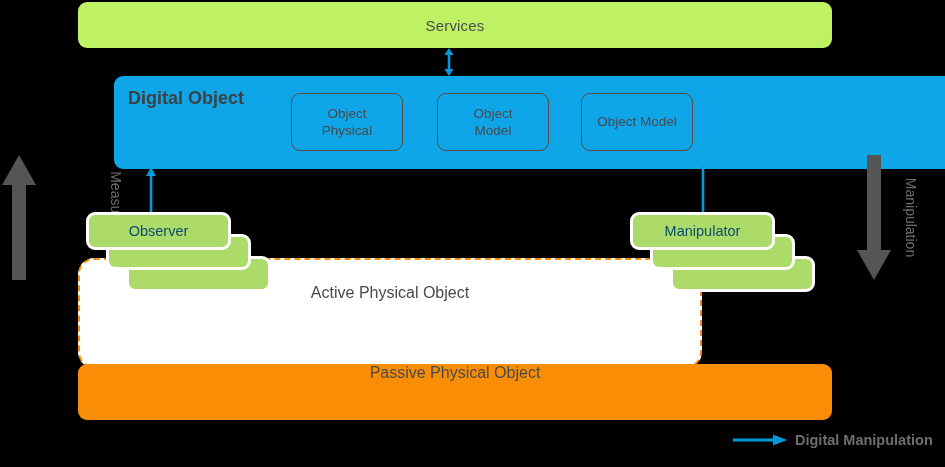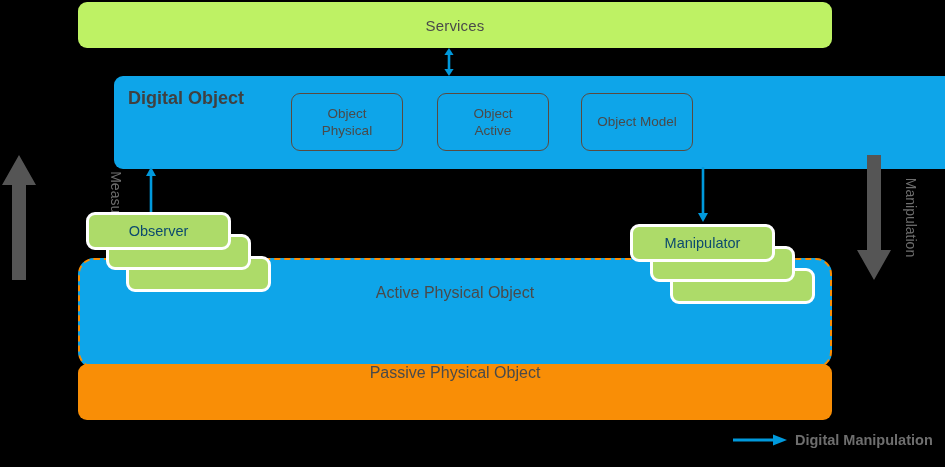--- a/index.html
+++ b/index.html
@@ -127,23 +127,23 @@
     height: 55px;
   }
   #conn-observer   { left: 143px; top: 167px; }
   #conn-manipulator{ left: 695px; top: 167px; }
 
   
   .active-object {
     position: absolute;
     left: 78px;
     top: 258px;
-    width: 754px;
+    width: 624px;
     height: 110px;
-    background: #0ea5e9;
+    background: #ffffff;
     border: 2.5px dashed #F98E06;
     border-radius: 16px;
     box-sizing: border-box;
   }
   .active-label {
     position: absolute;
     left: 0;
     right: 0;
     top: 24px;
     text-align: center;
@@ -165,21 +165,21 @@
     justify-content: center;
   }
   .passive-label {
     font-size: 16px;
     color: #4A4A4A;
   }
 
   
   .stack { position: absolute; }
   #stack-observer    { left: 86px;  top: 212px; width: 185px; height: 90px; }
-  #stack-manipulator { left: 630px; top: 224px; width: 185px; height: 90px; }
+  #stack-manipulator { left: 630px; top: 212px; width: 185px; height: 90px; }
 
   .card {
     position: absolute;
     background: #ADDB69;
     border: 3px solid #FFFFFF;
     border-radius: 9px;
     box-sizing: border-box;
   }
   .card-back2 { left: 40px; top: 44px; width: 145px; height: 36px; }
   .card-back1 { left: 20px; top: 22px; width: 145px; height: 36px; }
@@ -231,21 +231,21 @@
     <div class="do-subbox" id="box-functions">
       <div>
         <div>Object</div>
         <div>Physical</div>
       </div>
     </div>
 
     <div class="do-subbox" id="box-model">
       <div>
         <div>Object</div>
-        <div>Active</div>
+        <div>Model</div>
       </div>
     </div>
 
     <div class="do-subbox" id="box-data">
       <div>
         <div>Object Model</div>
       </div>
     </div>
   </div>
 

